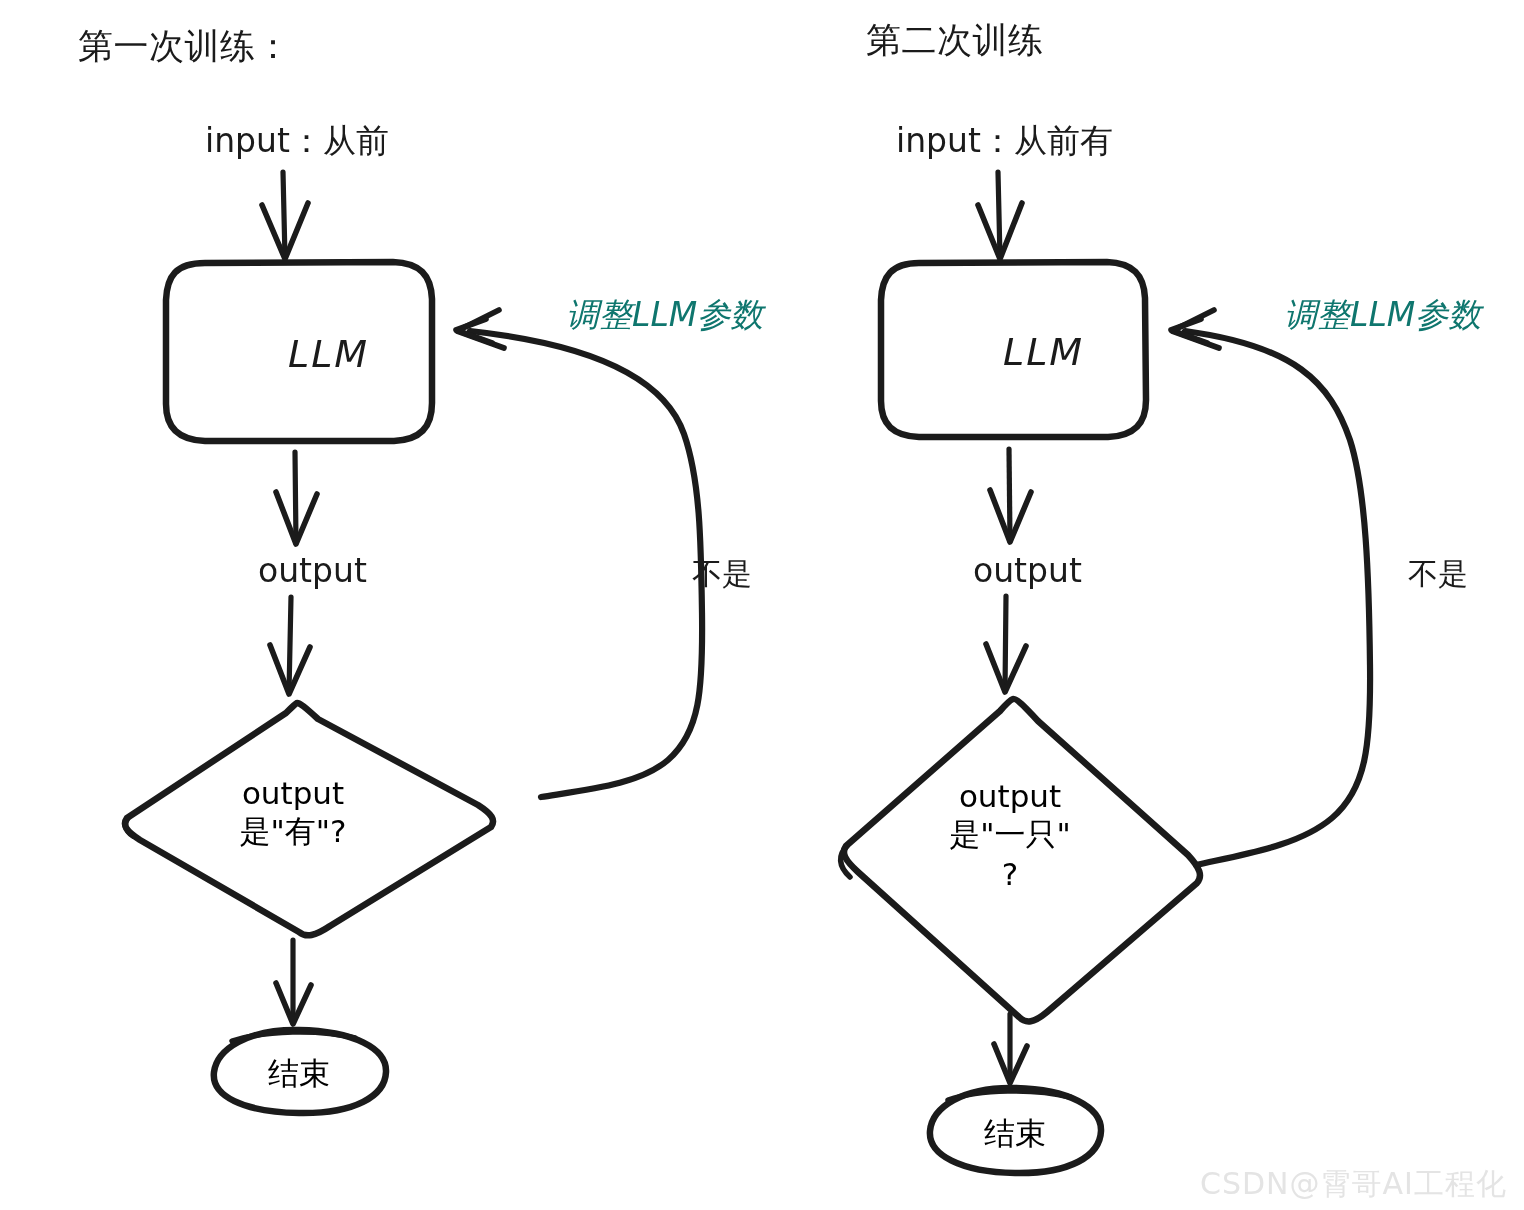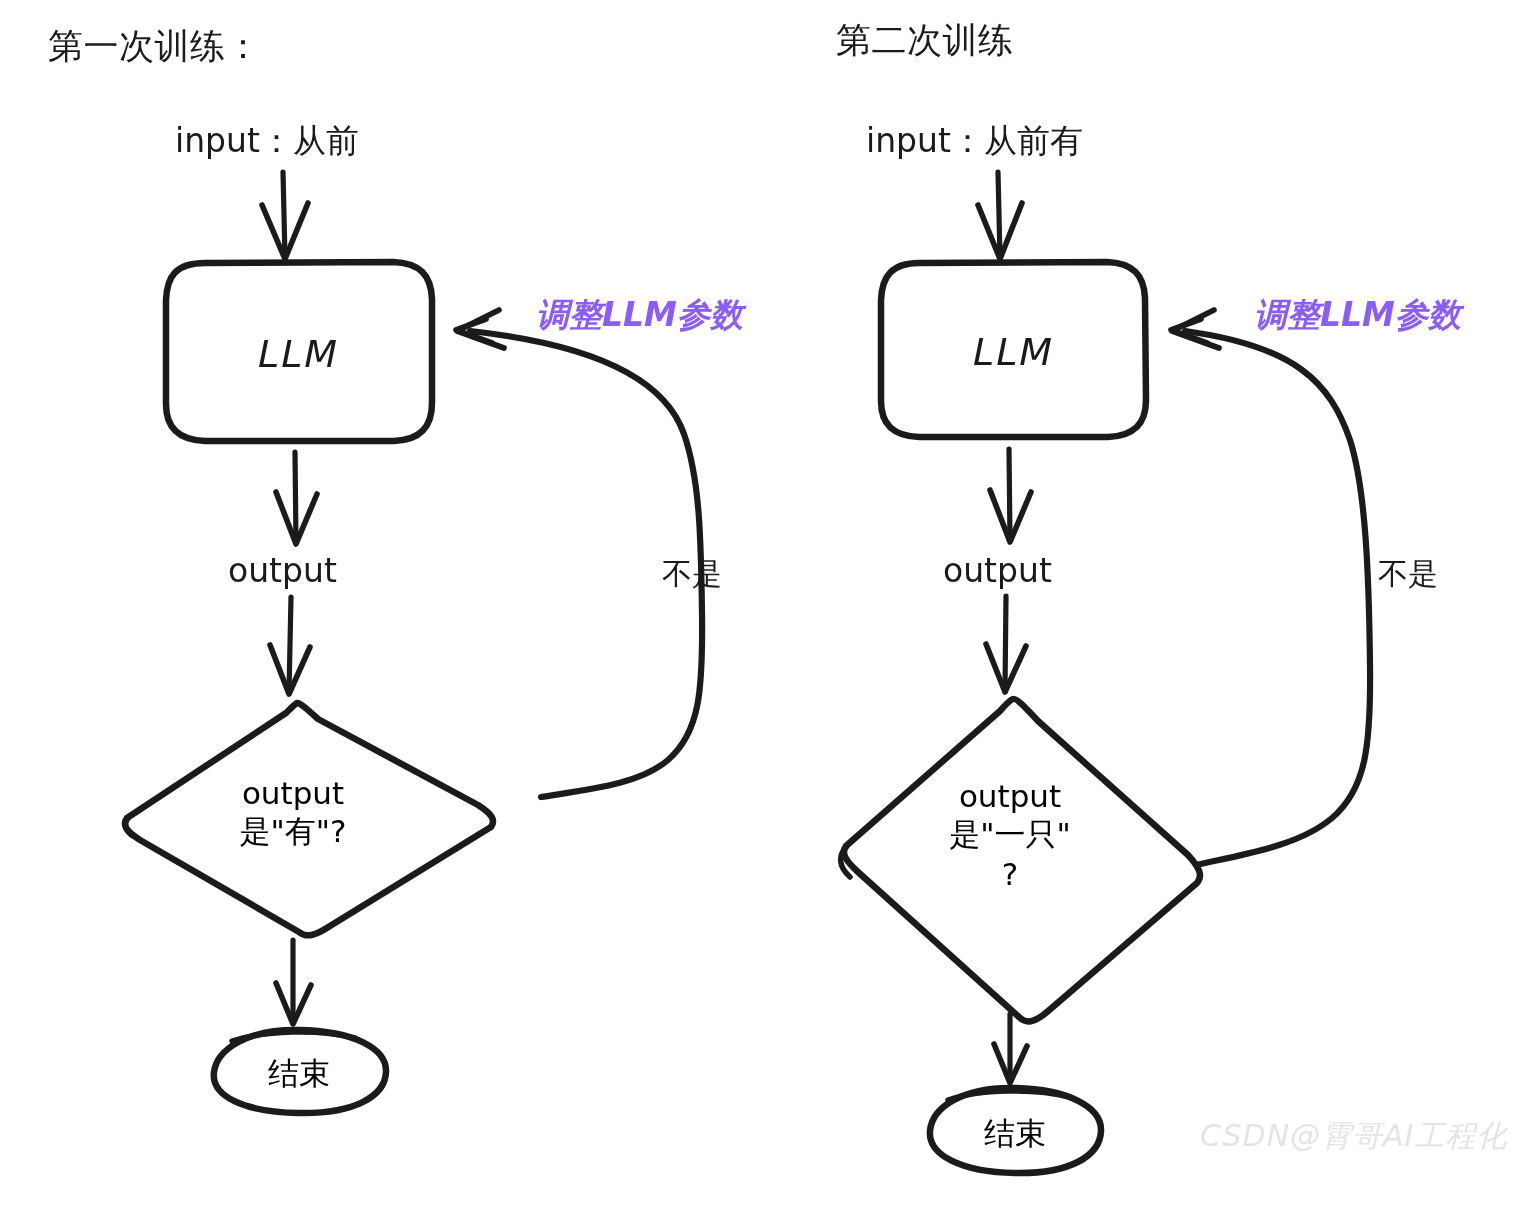--- a/index.html
+++ b/index.html
@@ -62,20 +62,21 @@
     stroke-width: 5.6;
     stroke-linecap: round;
     stroke-linejoin: round;
   }
   
   .txt {
     position: absolute;
     white-space: pre;
     color: #1b1b1b;
     line-height: 1.18;
+    margin-left: 30px;
   }
   .section-title {
     font-size: 35px;
     font-family: "DejaVu Sans", "Liberation Sans", sans-serif;
     letter-spacing: 0.5px;
   }
   .io-label {
     font-size: 33px;
     font-family: "DejaVu Sans", "Liberation Sans", sans-serif;
     text-align: center;
@@ -90,24 +91,24 @@
     font-family: "DejaVu Sans", "Liberation Sans", sans-serif;
     font-style: italic;
     letter-spacing: 2px;
   }
   .edge-label {
     font-size: 30px;
     font-family: "DejaVu Sans", "Liberation Sans", sans-serif;
   }
   .red-label {
     font-size: 33px;
-    font-weight: bold;
+    font-weight: normal;
     font-style: italic;
     font-family: "DejaVu Sans", "Liberation Sans", sans-serif;
-    color: #8b5cf6;
+    color: #0f766e;
   }
   .watermark-main {
     position: absolute;
     font-size: 25px;
     color: #b9b9b9;
     font-family: "DejaVu Sans", "Liberation Sans", sans-serif;
     white-space: pre;
   }
   .watermark-sub {
     position: absolute;
@@ -294,16 +295,16 @@
   <div class="centerbox node-label" style="left:880px; top:778px; width:260px;">output
 是"一只"
 ?</div>
 
   <div class="centerbox node-label" style="left:955px; top:1113px; width:120px;">结束</div>
 
   <div class="txt red-label" style="left:1254px; top:296px;">调整LLM参数</div>
 
   <div class="txt edge-label" style="left:1378px; top:556px;">不是</div>
 
-  <div class="watermark-sub" style="left:1200px; top:1116px;font-style:italic;">CSDN@霄哥AI工程化</div>
+  <div class="watermark-sub" style="left:1200px; top:1164px;">CSDN@霄哥AI工程化</div>
 
 
 </div>
 
 </body></html>

